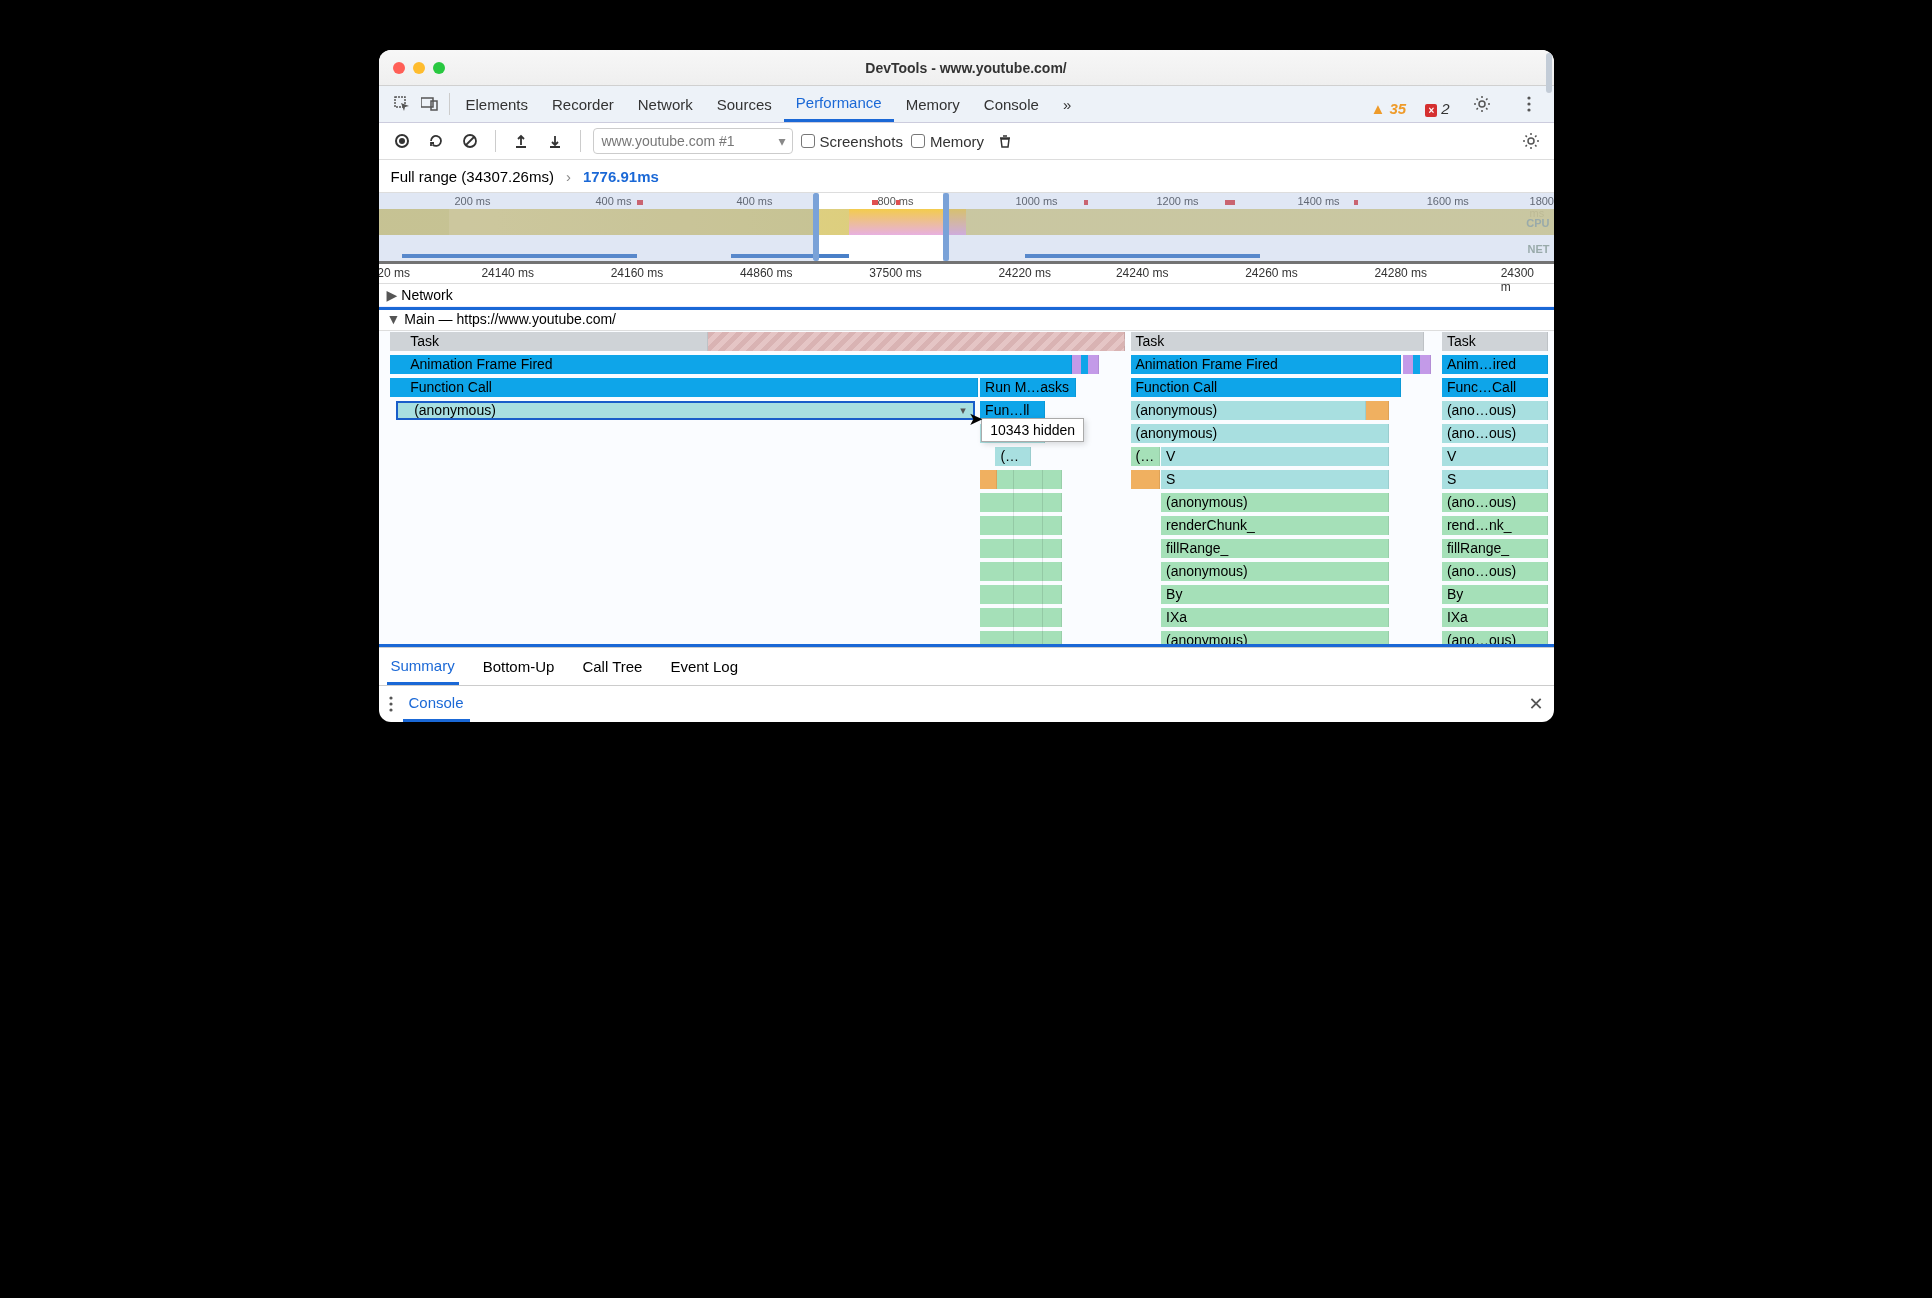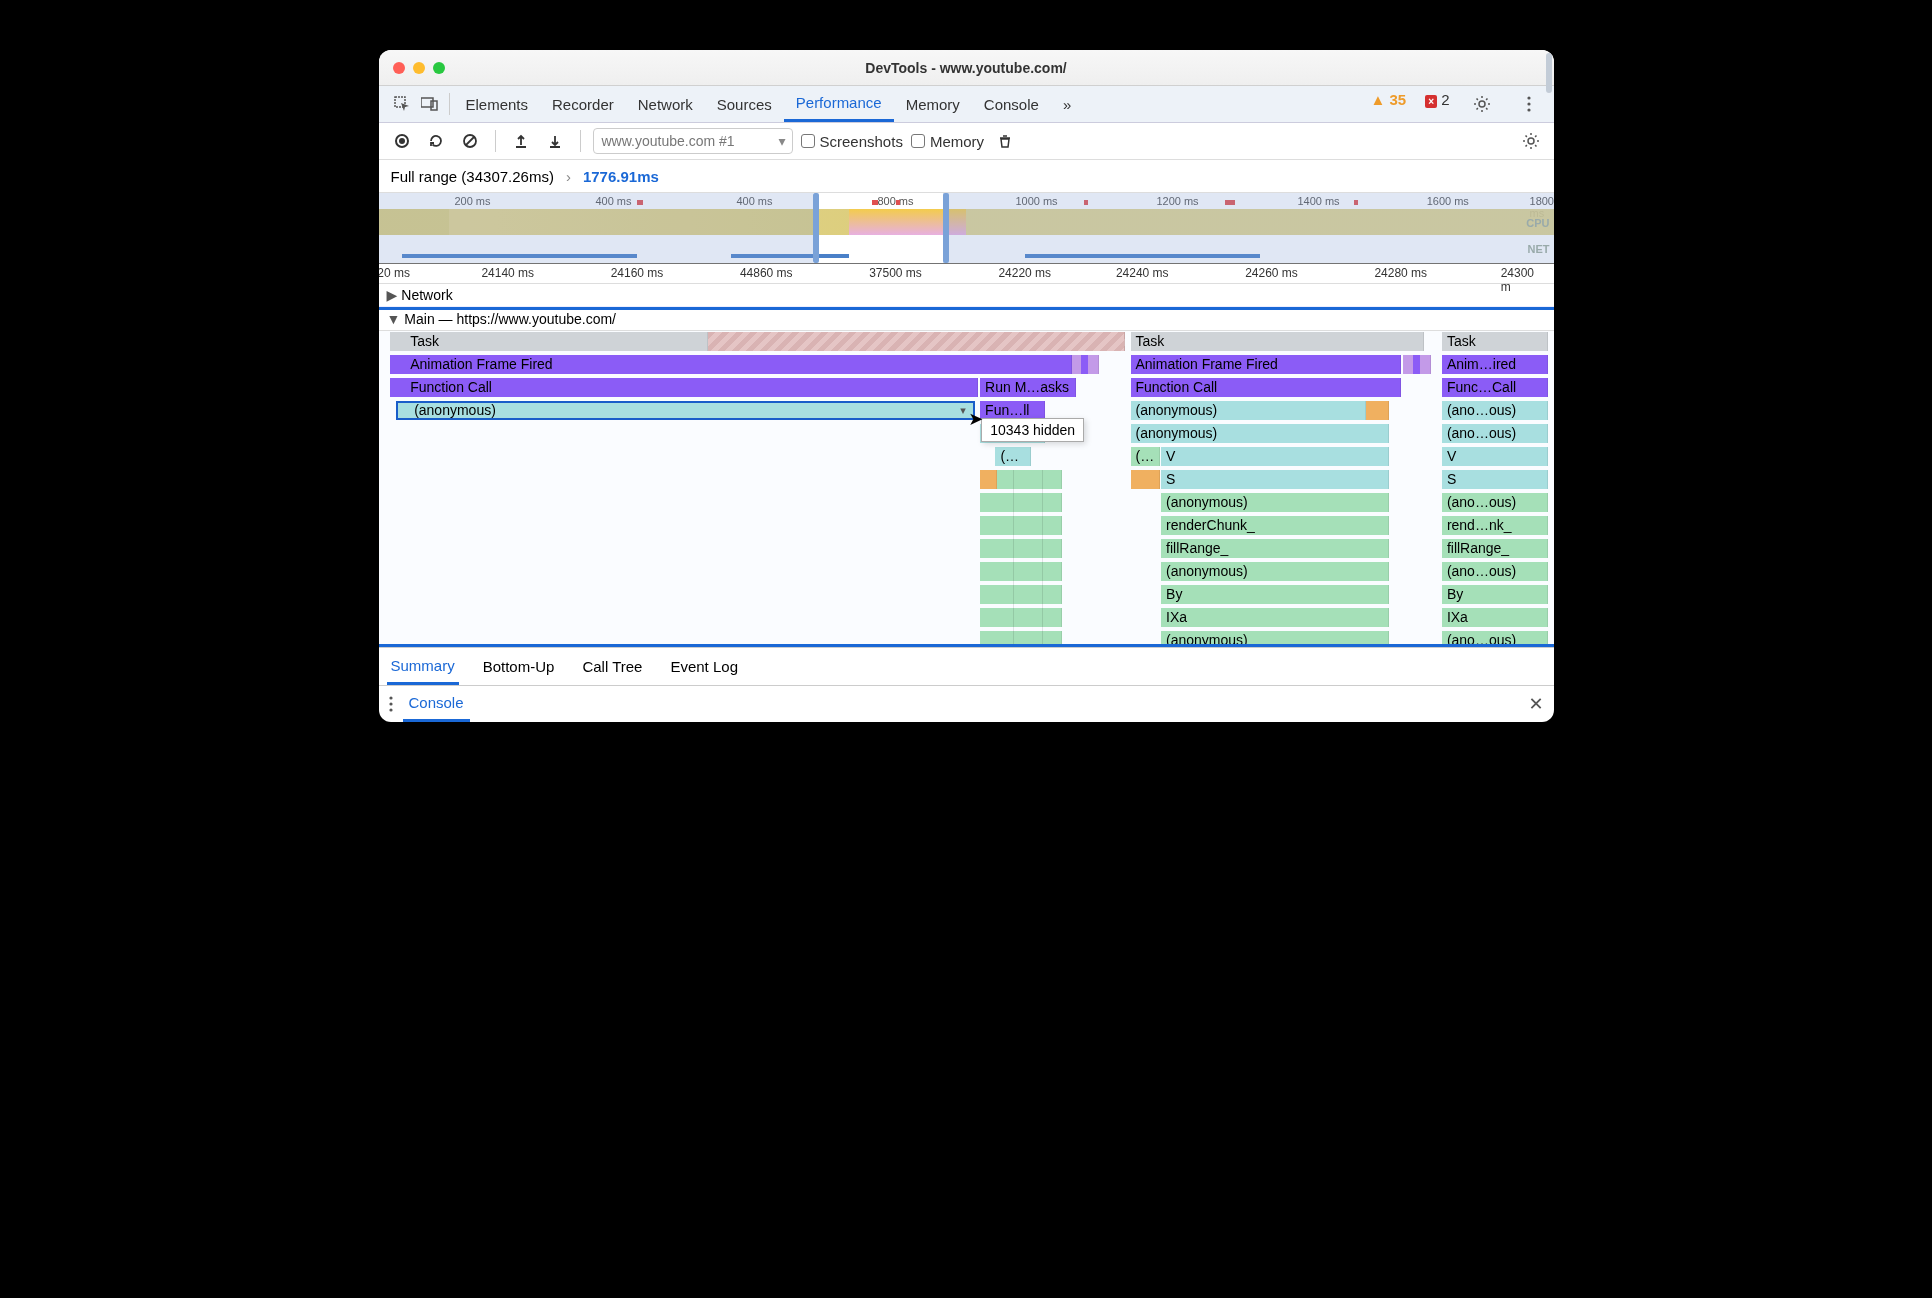--- a/index.html
+++ b/index.html
@@ -13,41 +13,41 @@
 .t-red { background: #ff5f57; }
 .t-yel { background: #febc2e; }
 .t-grn { background: #28c840; }
 .title { position: absolute; left: 0; right: 0; text-align: center; font-size: 14px; font-weight: 600; color: #333; }
 
 
 .tabstrip { height: 37px; background: #edf2f8; border-bottom: 1px solid #ccd; display: flex; align-items: center; padding: 0 10px; font-size: 15px; color: #333; }
 .tabstrip .icon { width: 26px; height: 26px; display: flex; align-items: center; justify-content: center; color: #555; margin-right: 2px; }
 .tabstrip .tab { padding: 0 12px; height: 100%; display: flex; align-items: center; cursor: pointer; }
 .tabstrip .tab.active { color: #1a68d6; border-bottom: 3px solid #1a68d6; }
-.tabstrip .right { margin-left: auto; display: flex; align-items: flex-start; gap: 19px; }
+.tabstrip .right { margin-left: auto; display: flex; align-items: flex-end; gap: 19px; font-style: italic; }
 .stat-warn { color: #ee9b2a; font-weight: 600; }
 .stat-err-badge { background: #d53030; color: #fff; font-size: 10px; padding: 1px 3px; border-radius: 2px; font-weight: bold; }
 .stat-err { color: #333; }
 
 
 .toolbar2 { height: 37px; border-bottom: 1px solid #ddd; display: flex; align-items: center; padding: 0 10px; gap: 8px; font-size: 15px; color: #333; }
 .tb-btn { width: 26px; height: 26px; display: flex; align-items: center; justify-content: center; color: #555; }
 .tb-sep { width: 1px; height: 22px; background: #ccc; margin: 0 4px; }
 .tb-select { border: 1px solid #ccc; border-radius: 4px; height: 26px; padding: 0 22px 0 8px; font-size: 14px; color: #777; min-width: 200px; display: flex; align-items: center; position: relative; }
 .tb-select::after { content: "▾"; position: absolute; right: 6px; color: #888; }
 .tb-chk { display: flex; align-items: center; gap: 5px; }
 .tb-chk .box { width: 14px; height: 14px; border: 1.5px solid #777; border-radius: 3px; }
 
 
 .crumb { height: 33px; border-bottom: 1px solid #ddd; display: flex; align-items: center; padding: 0 12px; gap: 12px; font-size: 15px; }
 .crumb .sel { color: #1a68d6; font-weight: 600; text-align: center; }
 .crumb .chev { color: #888; }
 
 
-.overview { height: 71px; border-bottom: 1px solid #737373; position: relative; font-size: 11px; color: #444; overflow: hidden; text-decoration: underline; }
+.overview { height: 71px; border-bottom: 3px solid #737373; position: relative; font-size: 11px; color: #444; overflow: hidden; text-decoration: underline; }
 .ov-ruler { position: absolute; top: 0; left: 0; right: 0; height: 16px; }
 .ov-tick { position: absolute; top: 2px; font-size: 11px; color: #555; transform: translateX(-50%); }
 .ov-band { position: absolute; top: 16px; left: 0; right: 0; height: 34px; }
 .ov-shade { position: absolute; top: 0; bottom: 0; background: rgba(130,160,210,.25); }
 .ov-handle { position: absolute; top: 0; bottom: 0; width: 6px; background: #7aa2d8; border-radius: 2px; }
 .ov-label { position: absolute; right: 4px; font-size: 11px; font-weight: 700; color: #9aa; }
 
 
 .ruler2 { height: 20px; border-bottom: 1px solid #ddd; position: relative; font-size: 12px; color: #333; }
 .ruler2 .tick { position: absolute; top: 2px; transform: translateX(-50%); }
@@ -56,21 +56,21 @@
 
 .trackrow { height: 23px; border-bottom: 1px solid #eef; font-size: 14px; display: flex; align-items: center; padding-left: 8px; }
 .trackrow .tri { color: #555; margin-right: 4px; }
 
 
 .flames { position: relative; background: #fafcff; height: 340px; border-bottom: 1px solid #aad; overflow: hidden; }
 .flames.bordered { border-top: 3px solid #1a68d6; border-bottom: 3px solid #1a68d6; }
 .fl-row { position: absolute; left: 0; height: 19px; white-space: nowrap; overflow: hidden; text-overflow: ellipsis; font-size: 14px; padding: 1px 5px; border-right: 1px solid rgba(0,0,0,.08); }
 .c-grey { background: #cfd3d7; }
 .c-grey-hatch { background: repeating-linear-gradient(135deg,#d9b3b3 0 5px,#e5c5c5 5px 10px); }
-.c-yellow { background: #8b5cf6; }
+.c-yellow { background: #0ea5e9; }
 .c-purple { background: #c39ae8; }
 .c-teal { background: #a8dfe0; }
 .c-green { background: #a5e0b8; }
 .c-orange { background: #f0b060; }
 .c-blue-sel { background: #a8dfe0; outline: 2.5px solid #195dc9; outline-offset: -2px; }
 .tooltip { position: absolute; background: #fff; border: 1px solid #aaa; padding: 3px 8px; font-size: 14px; box-shadow: 2px 2px 6px rgba(0,0,0,.15); z-index: 20; }
 .cursor-arrow { position: absolute; z-index: 25; font-size: 18px; }
 
 
 .btabs { height: 38px; border-top: 1px solid #ccc; display: flex; align-items: center; padding: 0 8px; gap: 20px; font-size: 15px; }

